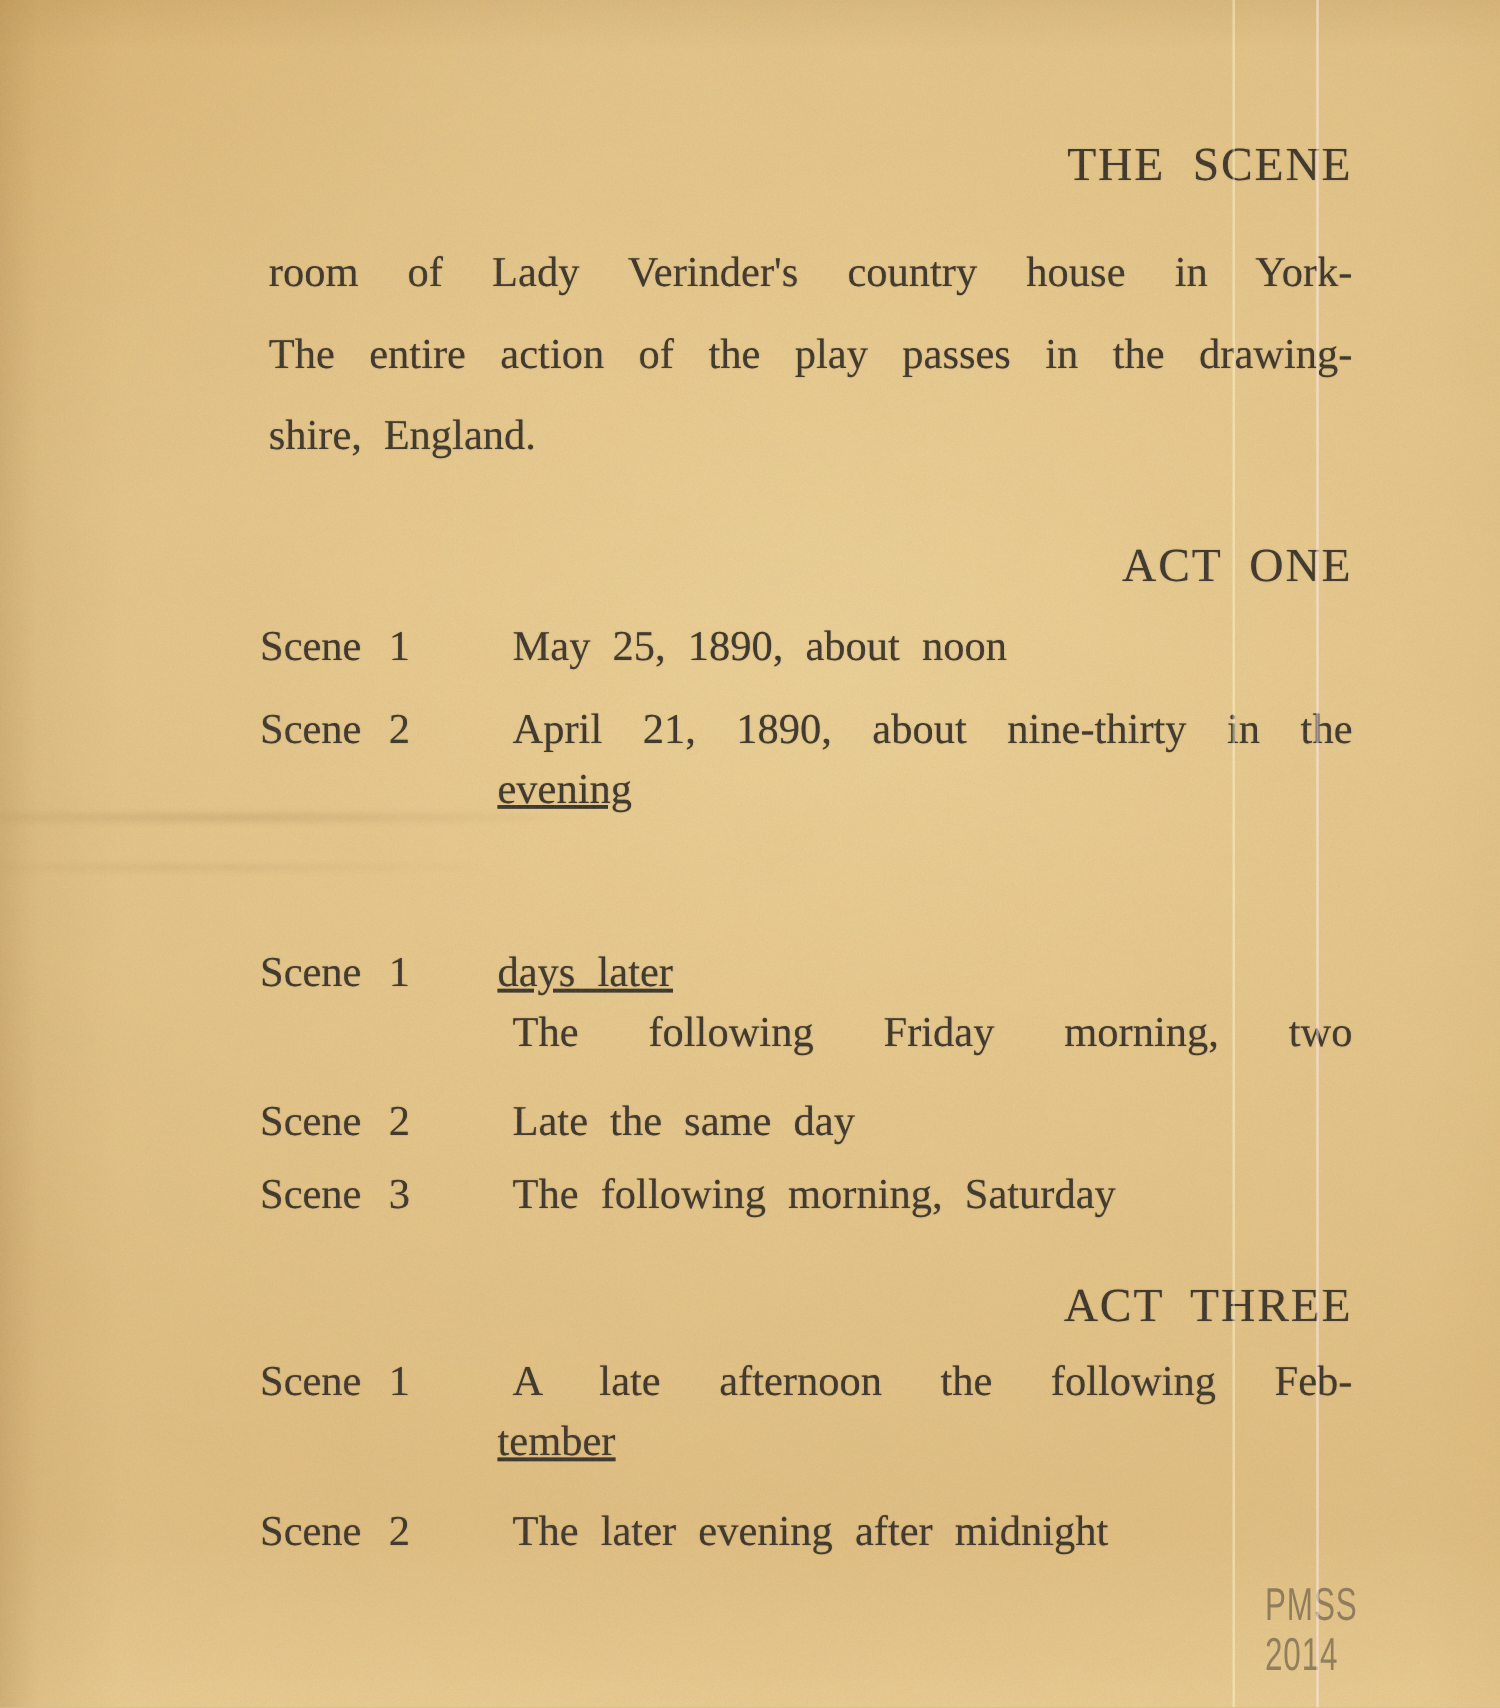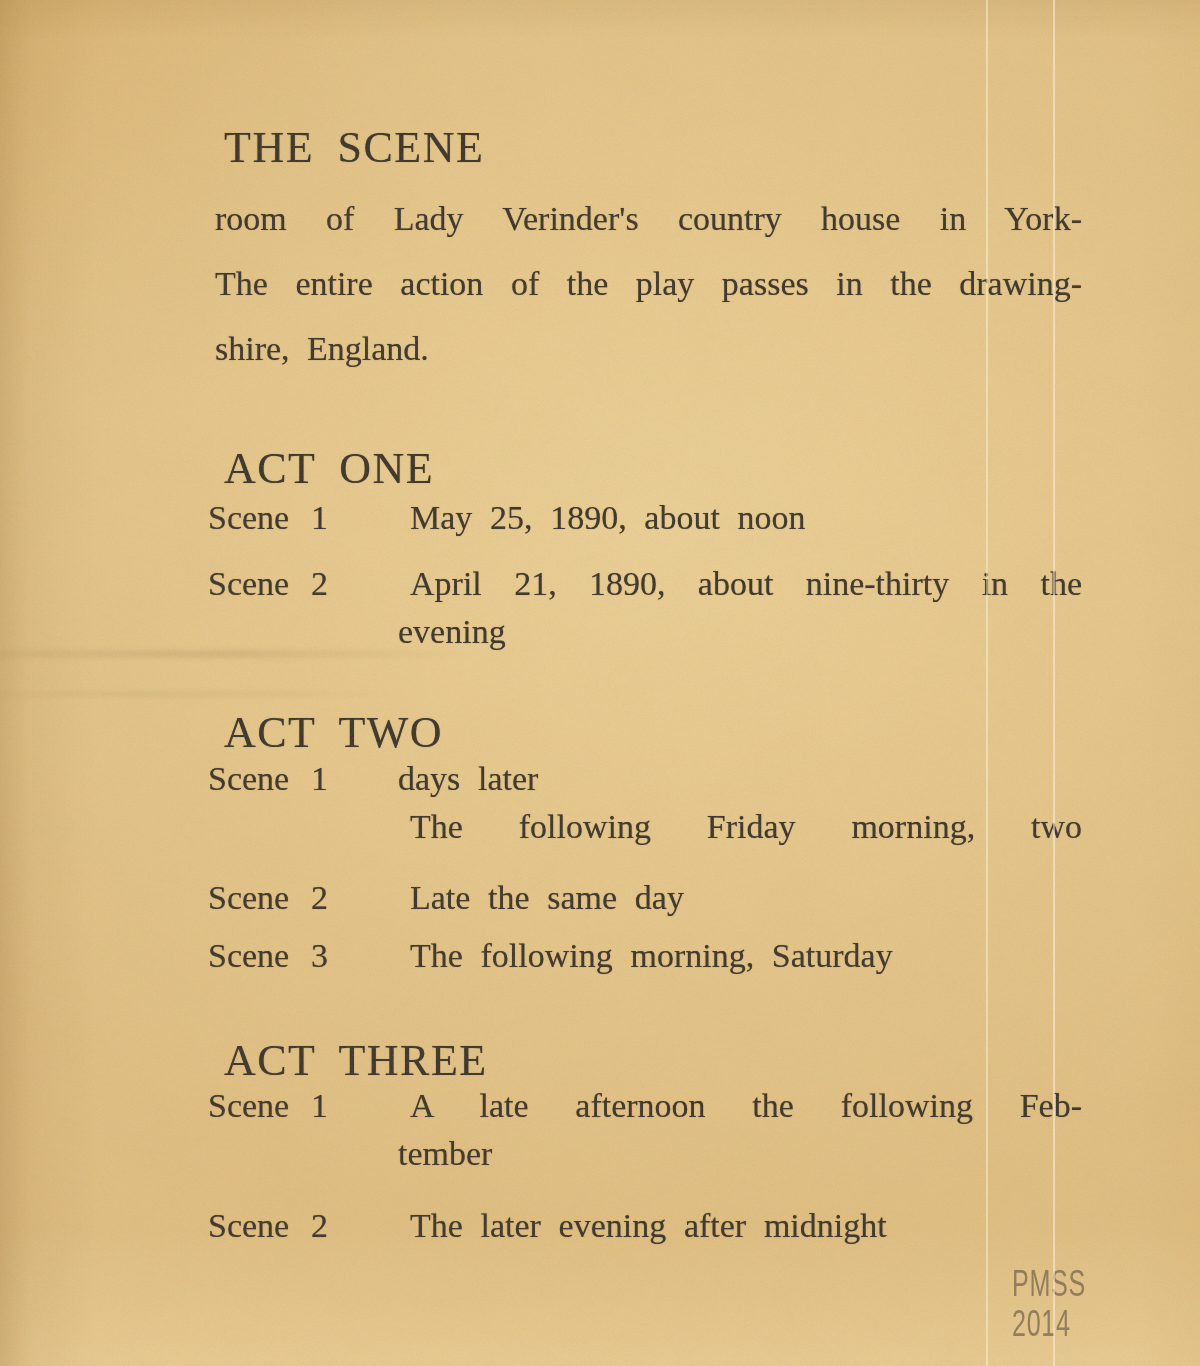--- a/index.html
+++ b/index.html
@@ -29,39 +29,39 @@
   .crease.c1{top:646px;left:0;width:660px;height:16px;
     background:radial-gradient(60% 50% at 28% 50%, rgba(116,86,38,.20), rgba(116,86,38,0) 75%);}
   .crease.c2{top:688px;left:0;width:540px;height:12px;
     background:radial-gradient(60% 50% at 30% 50%, rgba(116,86,38,.12), rgba(116,86,38,0) 75%);}
   .noise{position:absolute;inset:0;z-index:5;pointer-events:none;}
   
   .print{position:absolute;z-index:3;
     text-shadow:0 0 1px rgba(52,40,24,.55);
     -webkit-font-smoothing:antialiased;}
   .heading{
-    left:208px;width:874px;text-align:left;
-    font-size:44px;line-height:44px;font-weight:normal;margin:16px;
+    left:208px;width:874px;text-align:right;
+    font-size:38px;line-height:44px;font-weight:normal;margin:0;
     letter-spacing:1.5px;word-spacing:11px;
   }
   .title{top:110px;}
   .h-act1{top:431px;}
   .h-act2{top:695px;}
   .h-act3{top:1023px;}
   .intro{top:186px;left:215px;width:867px;font-size:34px;line-height:65px;word-spacing:.26em;}
   .j{text-align:justify;text-align-last:justify;}
   .row{left:208px;width:874px;font-size:34px;}
   .r-a1s1{top:494px;} .r-a1s2{top:560px;}
   .r-a2s1{top:755px;} .r-a2s2{top:874px;} .r-a2s3{top:932px;}
   .r-a3s1{top:1082px;} .r-a3s2{top:1202px;}
   .scene-label{position:absolute;left:0;top:0;width:120px;line-height:48px;
     text-align:justify;text-align-last:justify;}
   .desc{position:absolute;left:202px;top:0;width:672px;word-spacing:.27em;}
   .dline{line-height:48px;}
-  .cont{margin-left:-12px;}
+  .cont{margin-left:-12px;text-decoration:underline;}
   
   .watermark{
     top:1264px;left:1012px;z-index:4;
     font-family:"Liberation Sans","DejaVu Sans",sans-serif;
     font-size:37px;line-height:40px;letter-spacing:1px;
     color:var(--wm,rgba(90,78,58,.85));
     transform:scaleX(.68);transform-origin:0 0;
     text-shadow:none;opacity:.8;
   }
 </style>
@@ -91,21 +91,20 @@
   </div>
 
   <div class="print row r-a1s2">
     <span class="scene-label">Scene 2</span>
     <div class="desc">
       <div class="dline j">April 21, 1890, about nine-thirty in the</div>
       <div class="dline cont">evening</div>
     </div>
   </div>
 
-  <h2 class="print heading h-act2">ACT TWO</h2>
 
   <div class="print row r-a2s1">
     <span class="scene-label">Scene 1</span>
     <div class="desc">
       <div class="dline cont">days later</div>
       <div class="dline j">The following Friday morning, two</div>
     </div>
   </div>
 
   <div class="print row r-a2s2">

